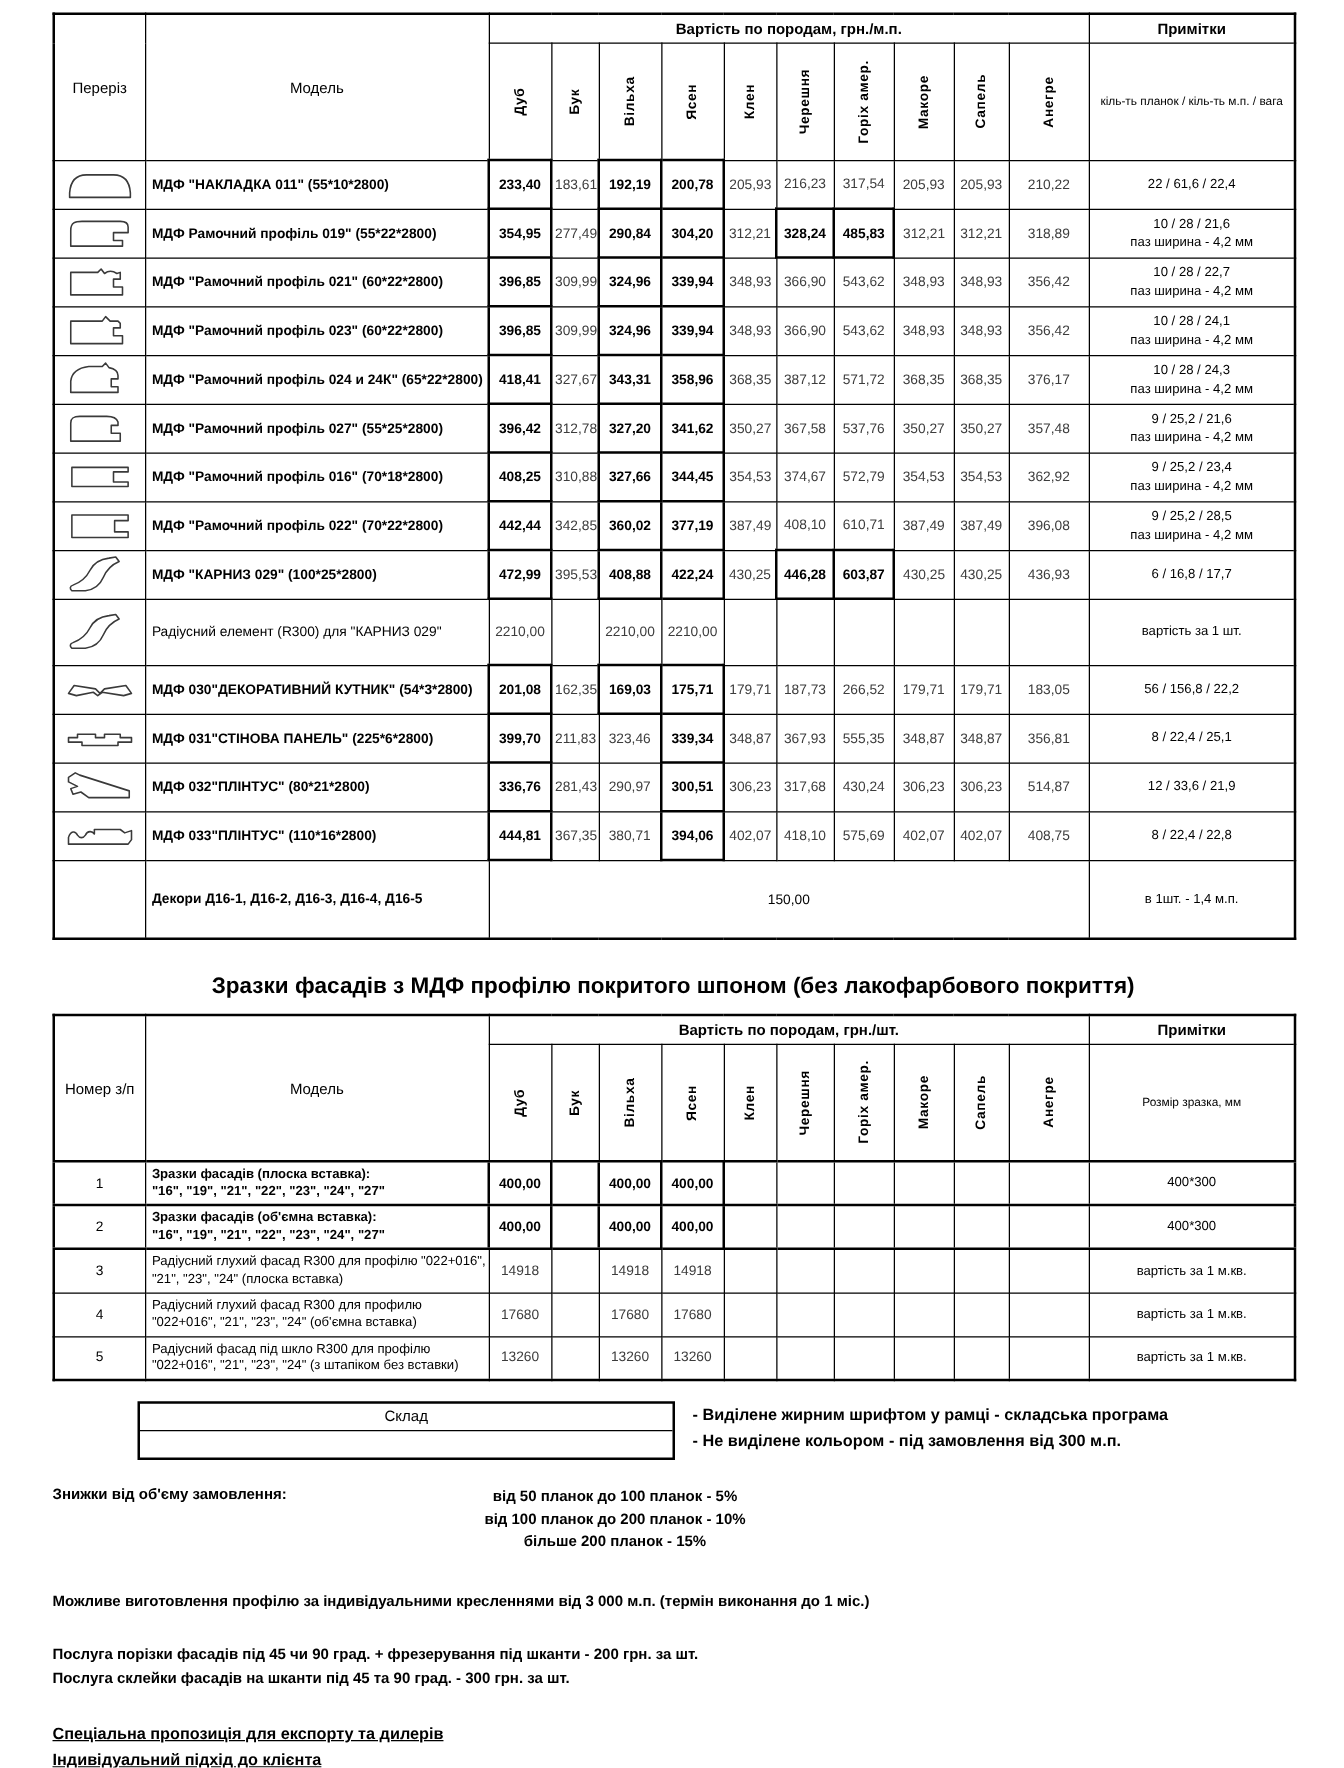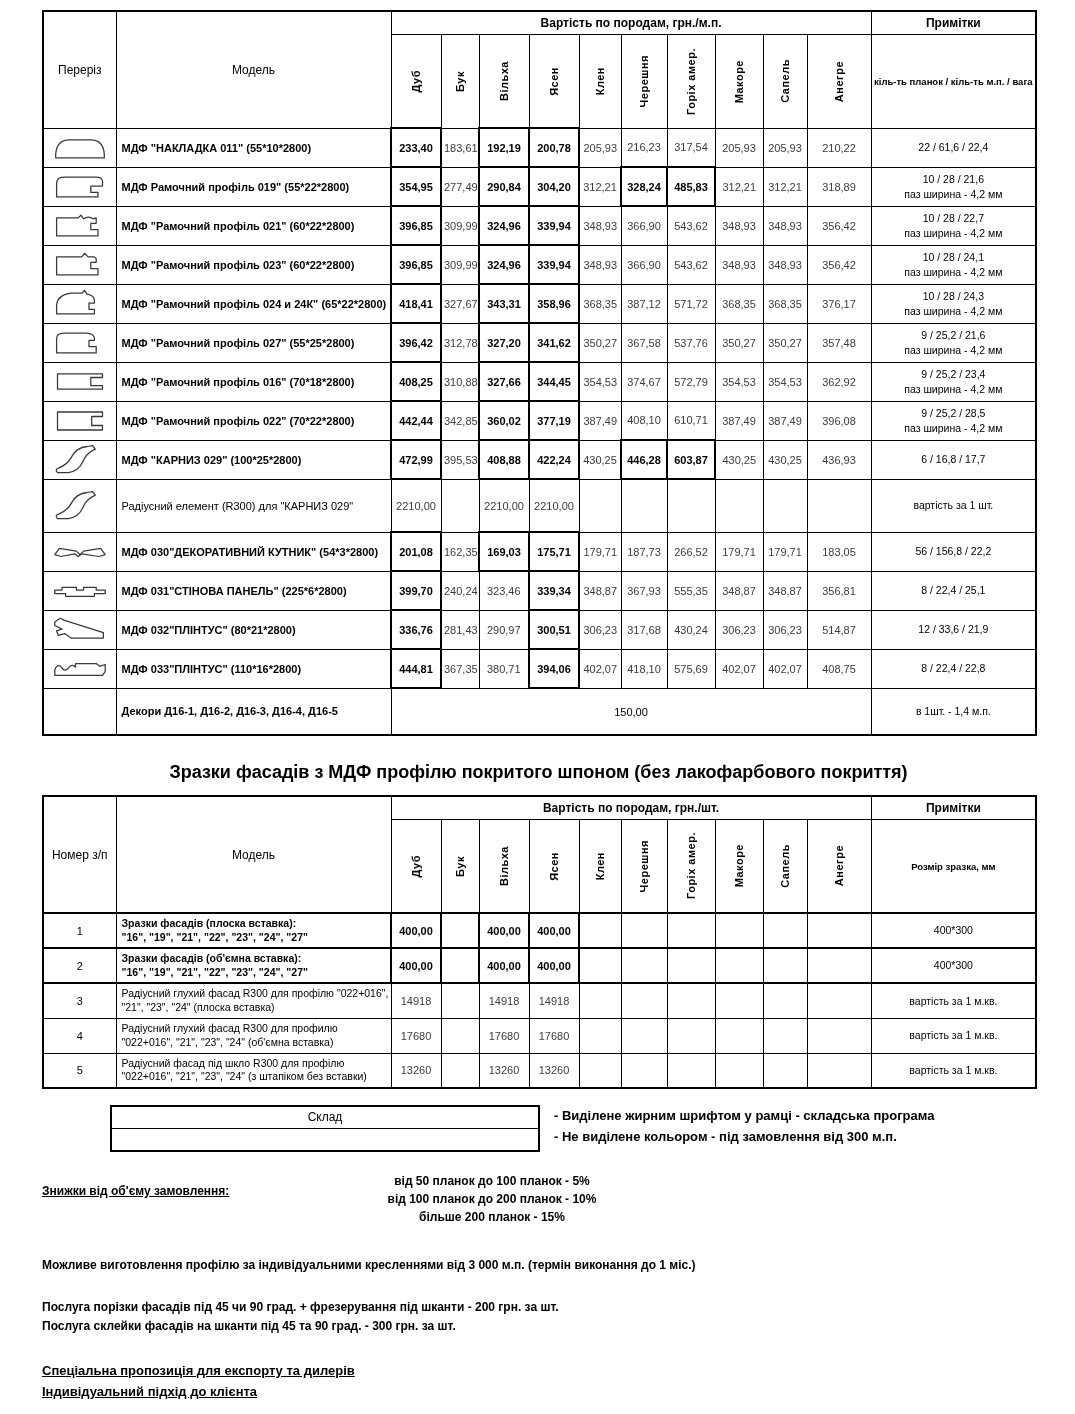--- a/index.html
+++ b/index.html
@@ -10,50 +10,50 @@
   .top-note .it { font-style:italic; }
 
   table { border-collapse:collapse; table-layout:fixed; width:993px; }
   table.pricetab { border:2px solid #000; }
   .pricetab th, .pricetab td { border:1px solid #000; padding:1px 2px; overflow:hidden; vertical-align:middle; }
 
   th.group { font-size:12px; font-weight:bold; height:20px; background:#fff; }
   th.plain { font-size:12px; font-weight:normal; }
   th.vert { height:90px; }
   th.vert .vtxt { writing-mode:vertical-rl; transform:rotate(180deg); margin:0 auto; font-size:11px; font-weight:bold; letter-spacing:0.5px; }
-  th.notes-sub { font-size:9.5px; font-weight:bold; white-space:nowrap;margin-left:16px; }
+  th.notes-sub { font-size:9.5px; font-weight:normal; white-space:nowrap;margin-left:16px; }
 
   td.icon-cell { text-align:center; }
   td.icon-cell svg { display:block; margin:0 auto; }
   td.model-cell { font-size:11px; font-weight:bold; padding-left:5px; text-align:left; }
   td.model-cell.norm { font-weight:normal; }
   td.price { text-align:center; font-size:11px; color:#3c3c3c; }
   td.price.bf { font-weight:bold; color:#000; border:2px solid #000; }
   td.note-cell { text-align:center; font-size:10.5px; line-height:1.35; }
   td.num-cell { text-align:center; font-size:11px; }
   td.merged-price { text-align:center; font-size:11px; }
 
   .t1 tr.r { height:38px; }
   .t1 tr.r-tall { height:53px; }
-  .t1 tr.r-last { height:47px; }
+  .t1 tr.r-last { height:63px; }
   .t2 tr.r2 { height:35px; }
   .t2 td.model-cell { font-size:10.5px; line-height:1.3; }
   .t2 tr.stock td { border-top-width:2px; border-bottom-width:2px; }
 
   .sec2-title { width:993px; text-align:center; font-size:18px; font-weight:bold; margin:26px 0 12px 0; }
 
   .legend-wrap { display:flex; margin:16px 0 0 68px; }
   .legend-boxes { width:426px; border:2px solid #000; }
   .legend-boxes .lrow { height:21px; font-size:12px; text-align:center; line-height:21px; }
   .legend-boxes .lrow:first-child { border-bottom:1px solid #000; }
   .legend-texts { margin-left:14px; font-size:13px; font-weight:bold; }
   .legend-texts div { height:21px; line-height:21px; }
 
   .discounts { position:relative; margin-top:20px; font-size:12px; font-weight:bold; min-height:58px; }
-  .discounts .heading { position:absolute; left:0; top:12px; text-decoration:underline; }
+  .discounts .heading { position:absolute; left:0; top:0; }
   .discounts .dlines { width:560px; margin-left:170px; text-align:center; }
   .discounts .dlines div { line-height:18px; }
 
   .note-par { font-size:12px; font-weight:bold; margin:28px 0 0 0; }
   .services { margin-top:26px; font-size:12px; font-weight:bold; }
   .services div { line-height:19px; }
   .special { margin-top:24px; font-size:13px; font-weight:bold; }
   .special div { text-decoration:underline; line-height:21px; }
 </style>
 </head>
@@ -359,21 +359,21 @@
           </td>
         </tr>
         <tr class="r">
           <td class="icon-cell">
             <svg viewBox="0 0 64 40" width="62" height="36">
               <path d="M4 19 L12 19 L12 16 L28 16 L28 19 L36 19 L36 16 L50 16 L50 19 L60 19 L60 23 L48 23 L48 26 L16 26 L16 23 L4 23 Z" fill="none" stroke="#3a3a3a" stroke-width="1.4" stroke-linejoin="round"></path>
             </svg>
           </td>
           <td class="model-cell">МДФ 031"СТІНОВА ПАНЕЛЬ" (225*6*2800)</td>
           <td class="price bf">399,70</td>
-          <td class="price">240,24</td>
+          <td class="price">211,83</td>
           <td class="price">323,46</td>
           <td class="price bf">339,34</td>
           <td class="price">348,87</td>
           <td class="price">367,93</td>
           <td class="price">555,35</td>
           <td class="price">348,87</td>
           <td class="price">348,87</td>
           <td class="price">356,81</td>
           <td class="note-cell">
             <div>8 / 22,4 / 25,1</div>

